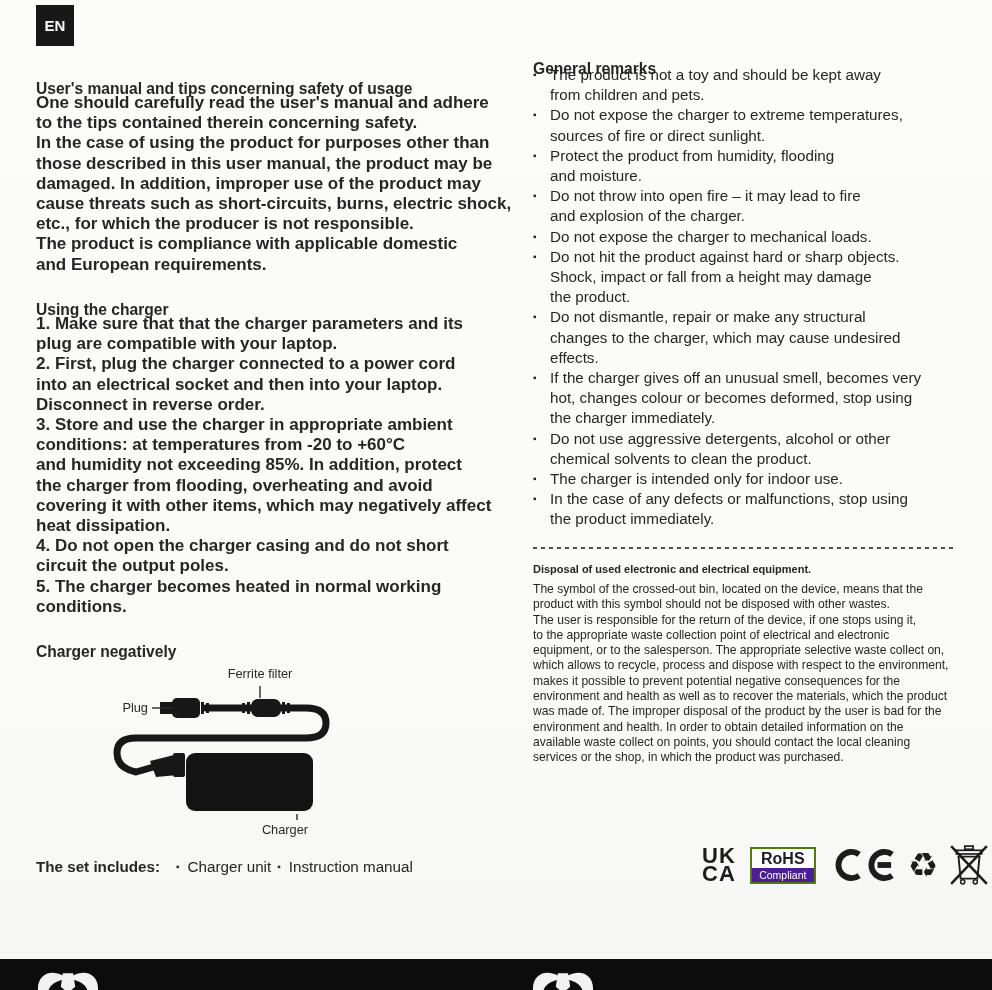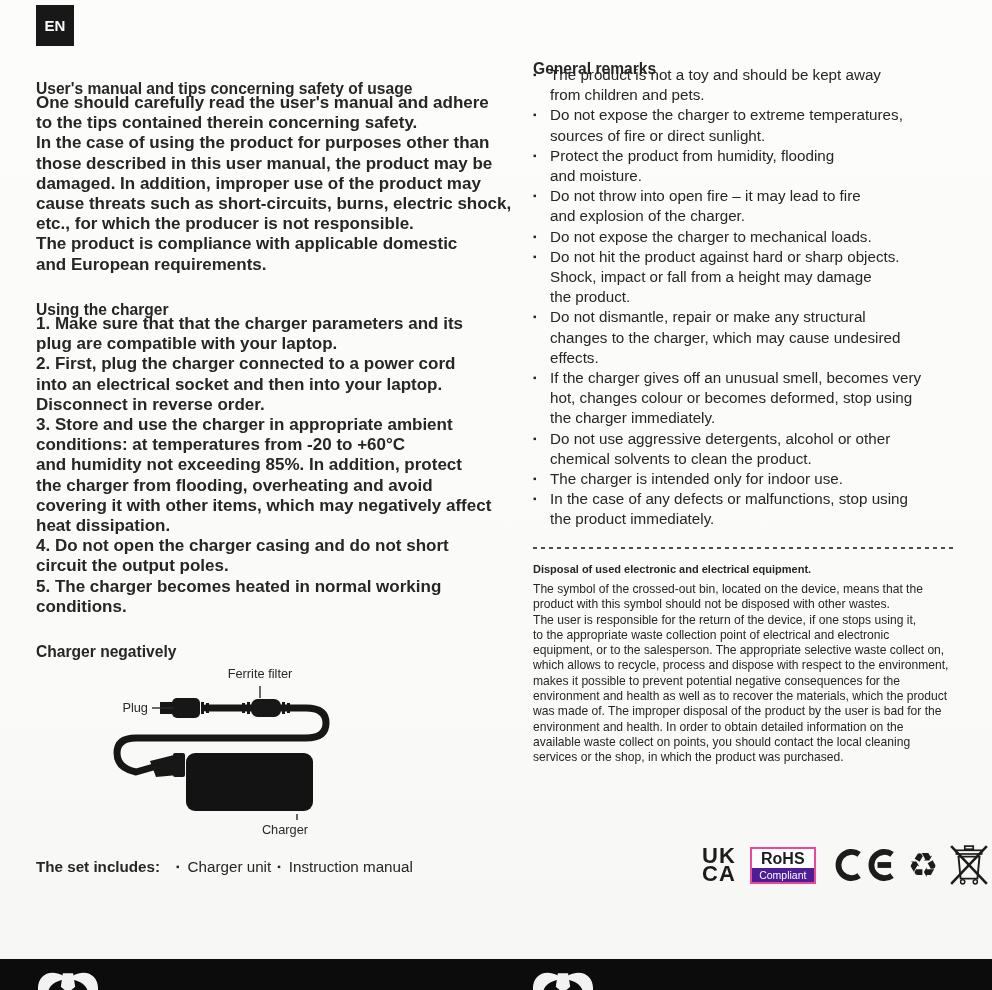--- a/index.html
+++ b/index.html
@@ -43,21 +43,21 @@
   #dashed-sep {
     left: 533px; top: 547px; width: 420px; height: 2px;
     background: repeating-linear-gradient(90deg, #4c4c4c 0 4px, transparent 4px 8px);
   }
   #disposal-heading { left: 533px; top: 561px; font-size: 11px; line-height: 16px; font-weight: bold; }
   #disposal-body { left: 533px; top: 582px; font-size: 12.1px; line-height: 15.3px; }
 
   
   #marks-row { left: 702px; top: 844px; display: flex; align-items: center; }
   .ukca { font-weight: bold; font-size: 22px; line-height: 18px; letter-spacing: 1px; color: #1c1c1c; }
-  .rohs { margin-left: 14px; border: 2px solid #ec4899; background: #fdfdfd; width: 62px; }
+  .rohs { margin-left: 14px; border: 2px solid #4d7c0f; background: #fdfdfd; width: 62px; }
   .rohs-top { color: #1c1c1c; font-weight: bold; font-size: 16px; text-align: center; line-height: 19px; }
   .rohs-bottom { background: #4c1d95; color: #fdfdfd; font-size: 10.5px; text-align: center; line-height: 14px; }
   .ce-mark { margin-left: 16px; }
   .recycle { margin-left: 14px; font-family: "DejaVu Sans", sans-serif; font-size: 34px; line-height: 36px; color: #1c1c1c; }
   .weee { margin-left: 12px; }
 
   
   #footer-bar { left: 0; top: 913px; width: 992px; height: 77px; background: #0c0c0c; margin-top: 46px; }
   .goat { position: absolute; top: 6px; }
   .goat-1 { left: 32px; }

